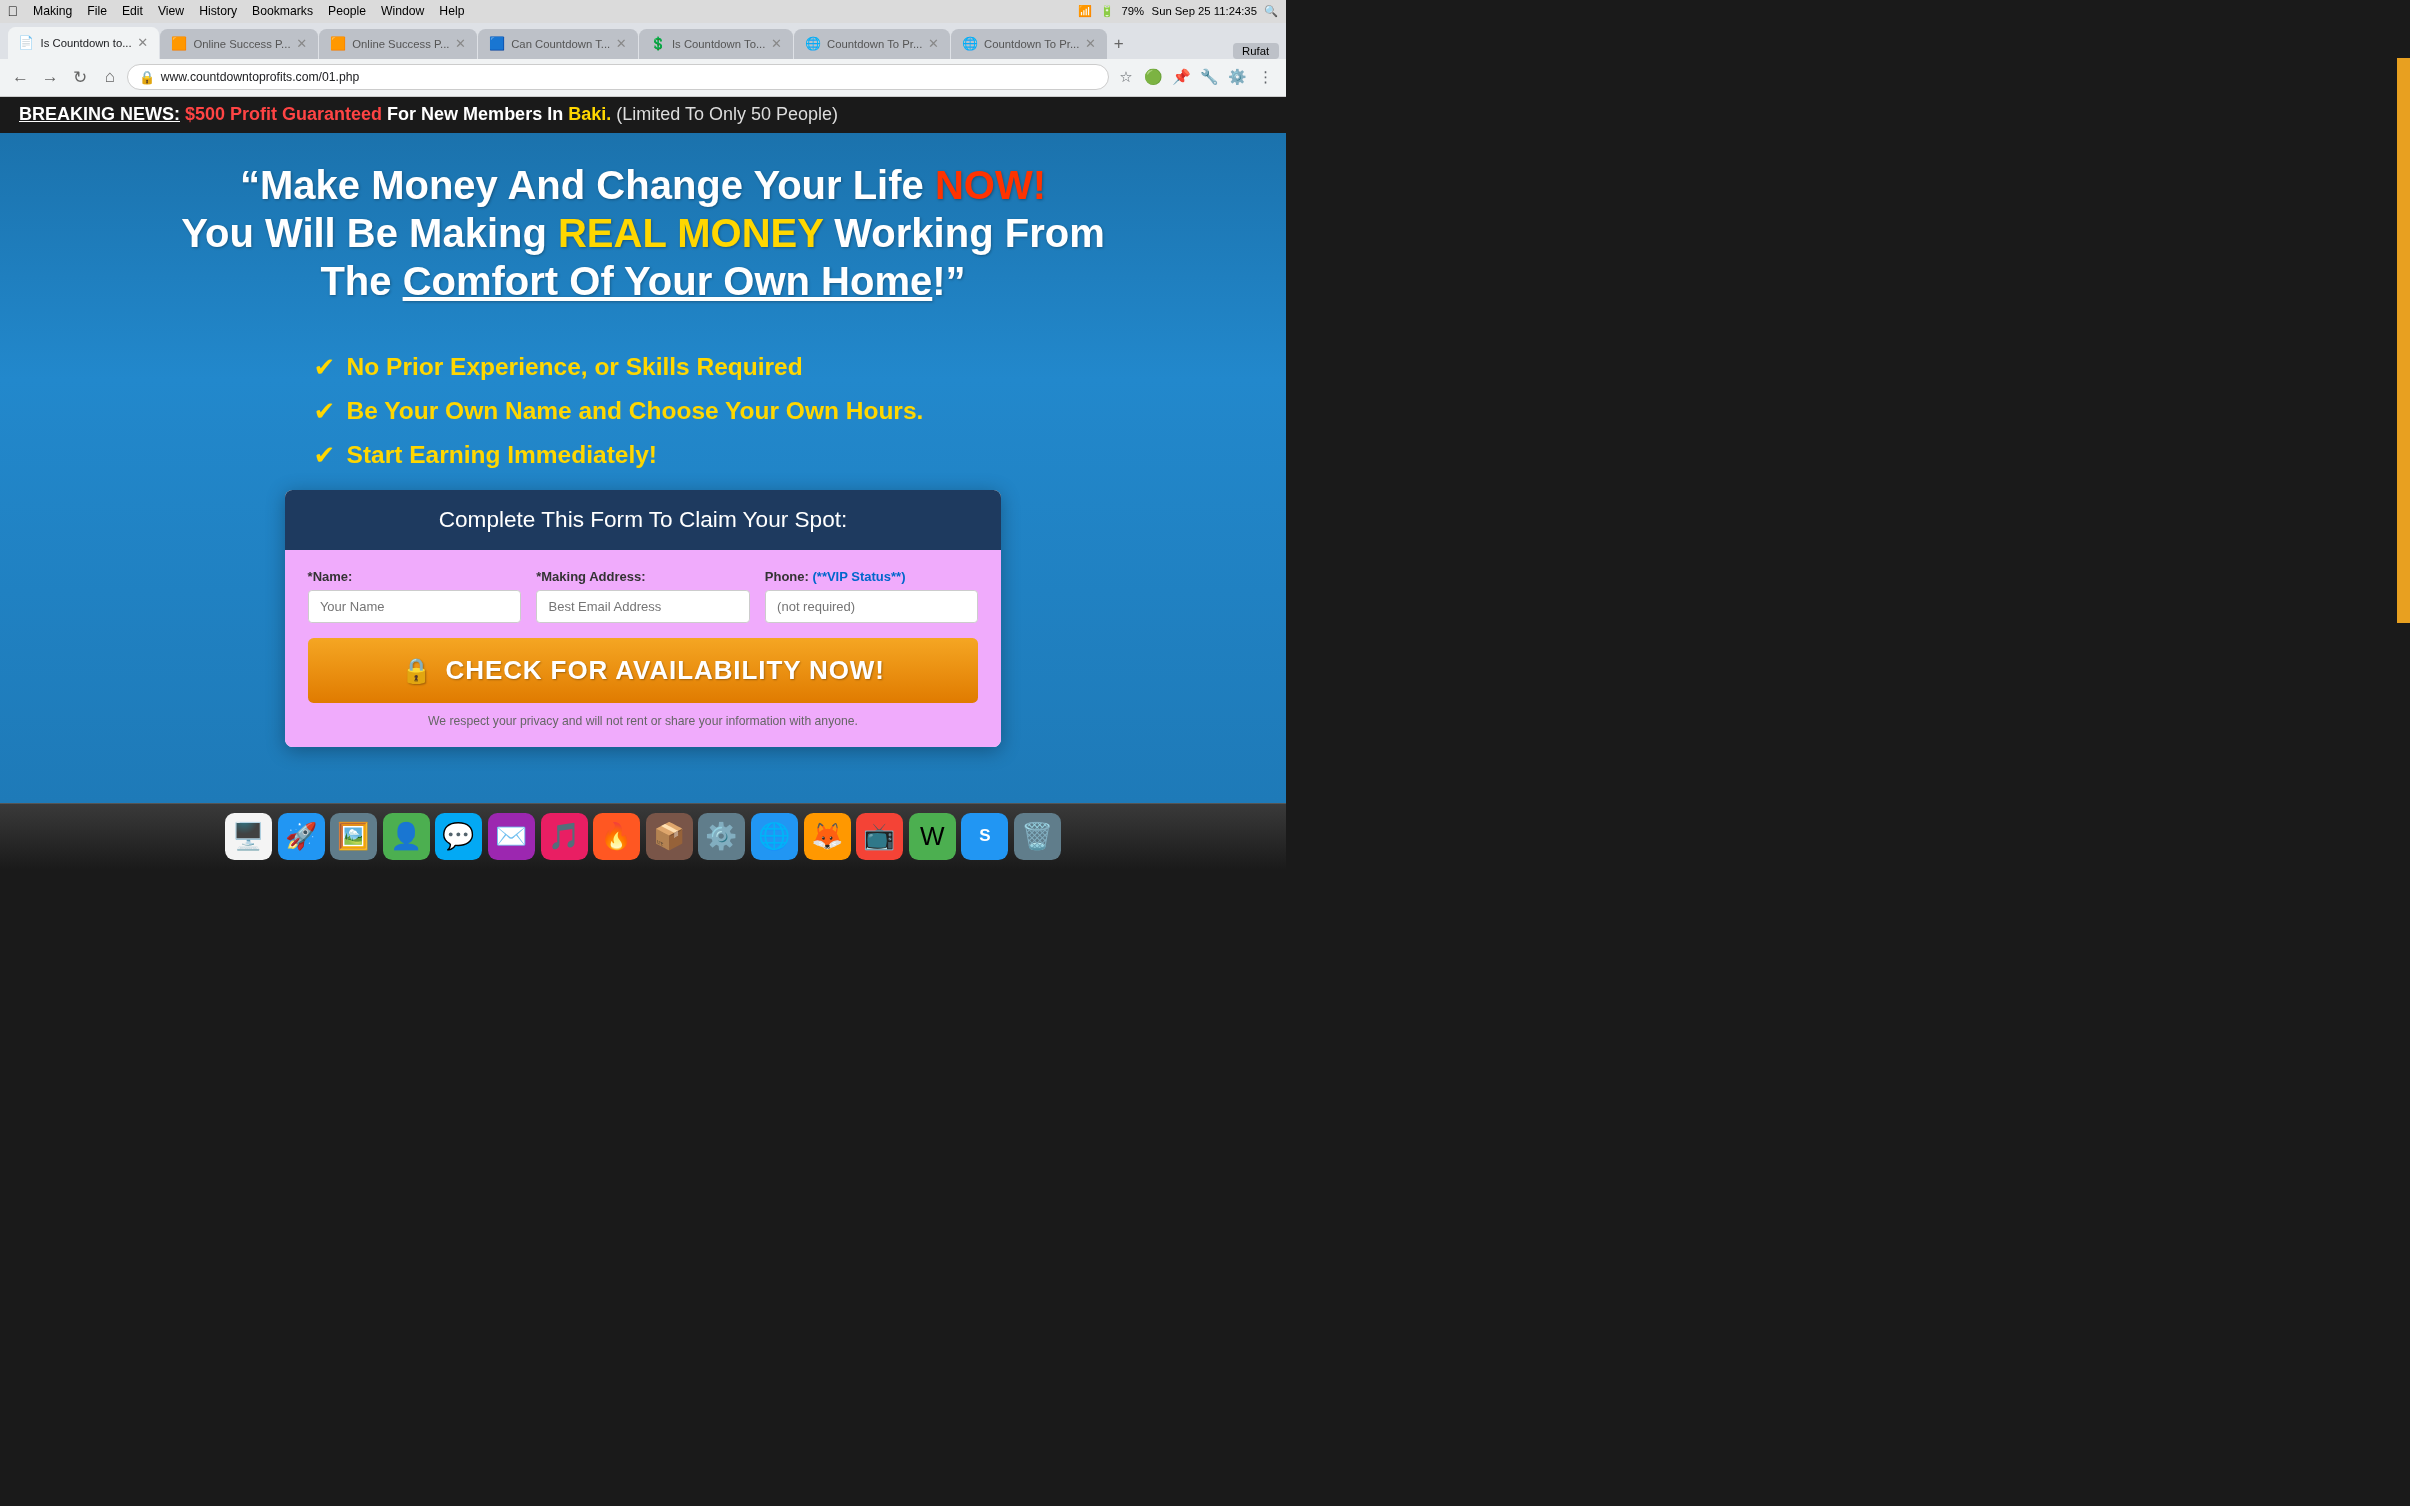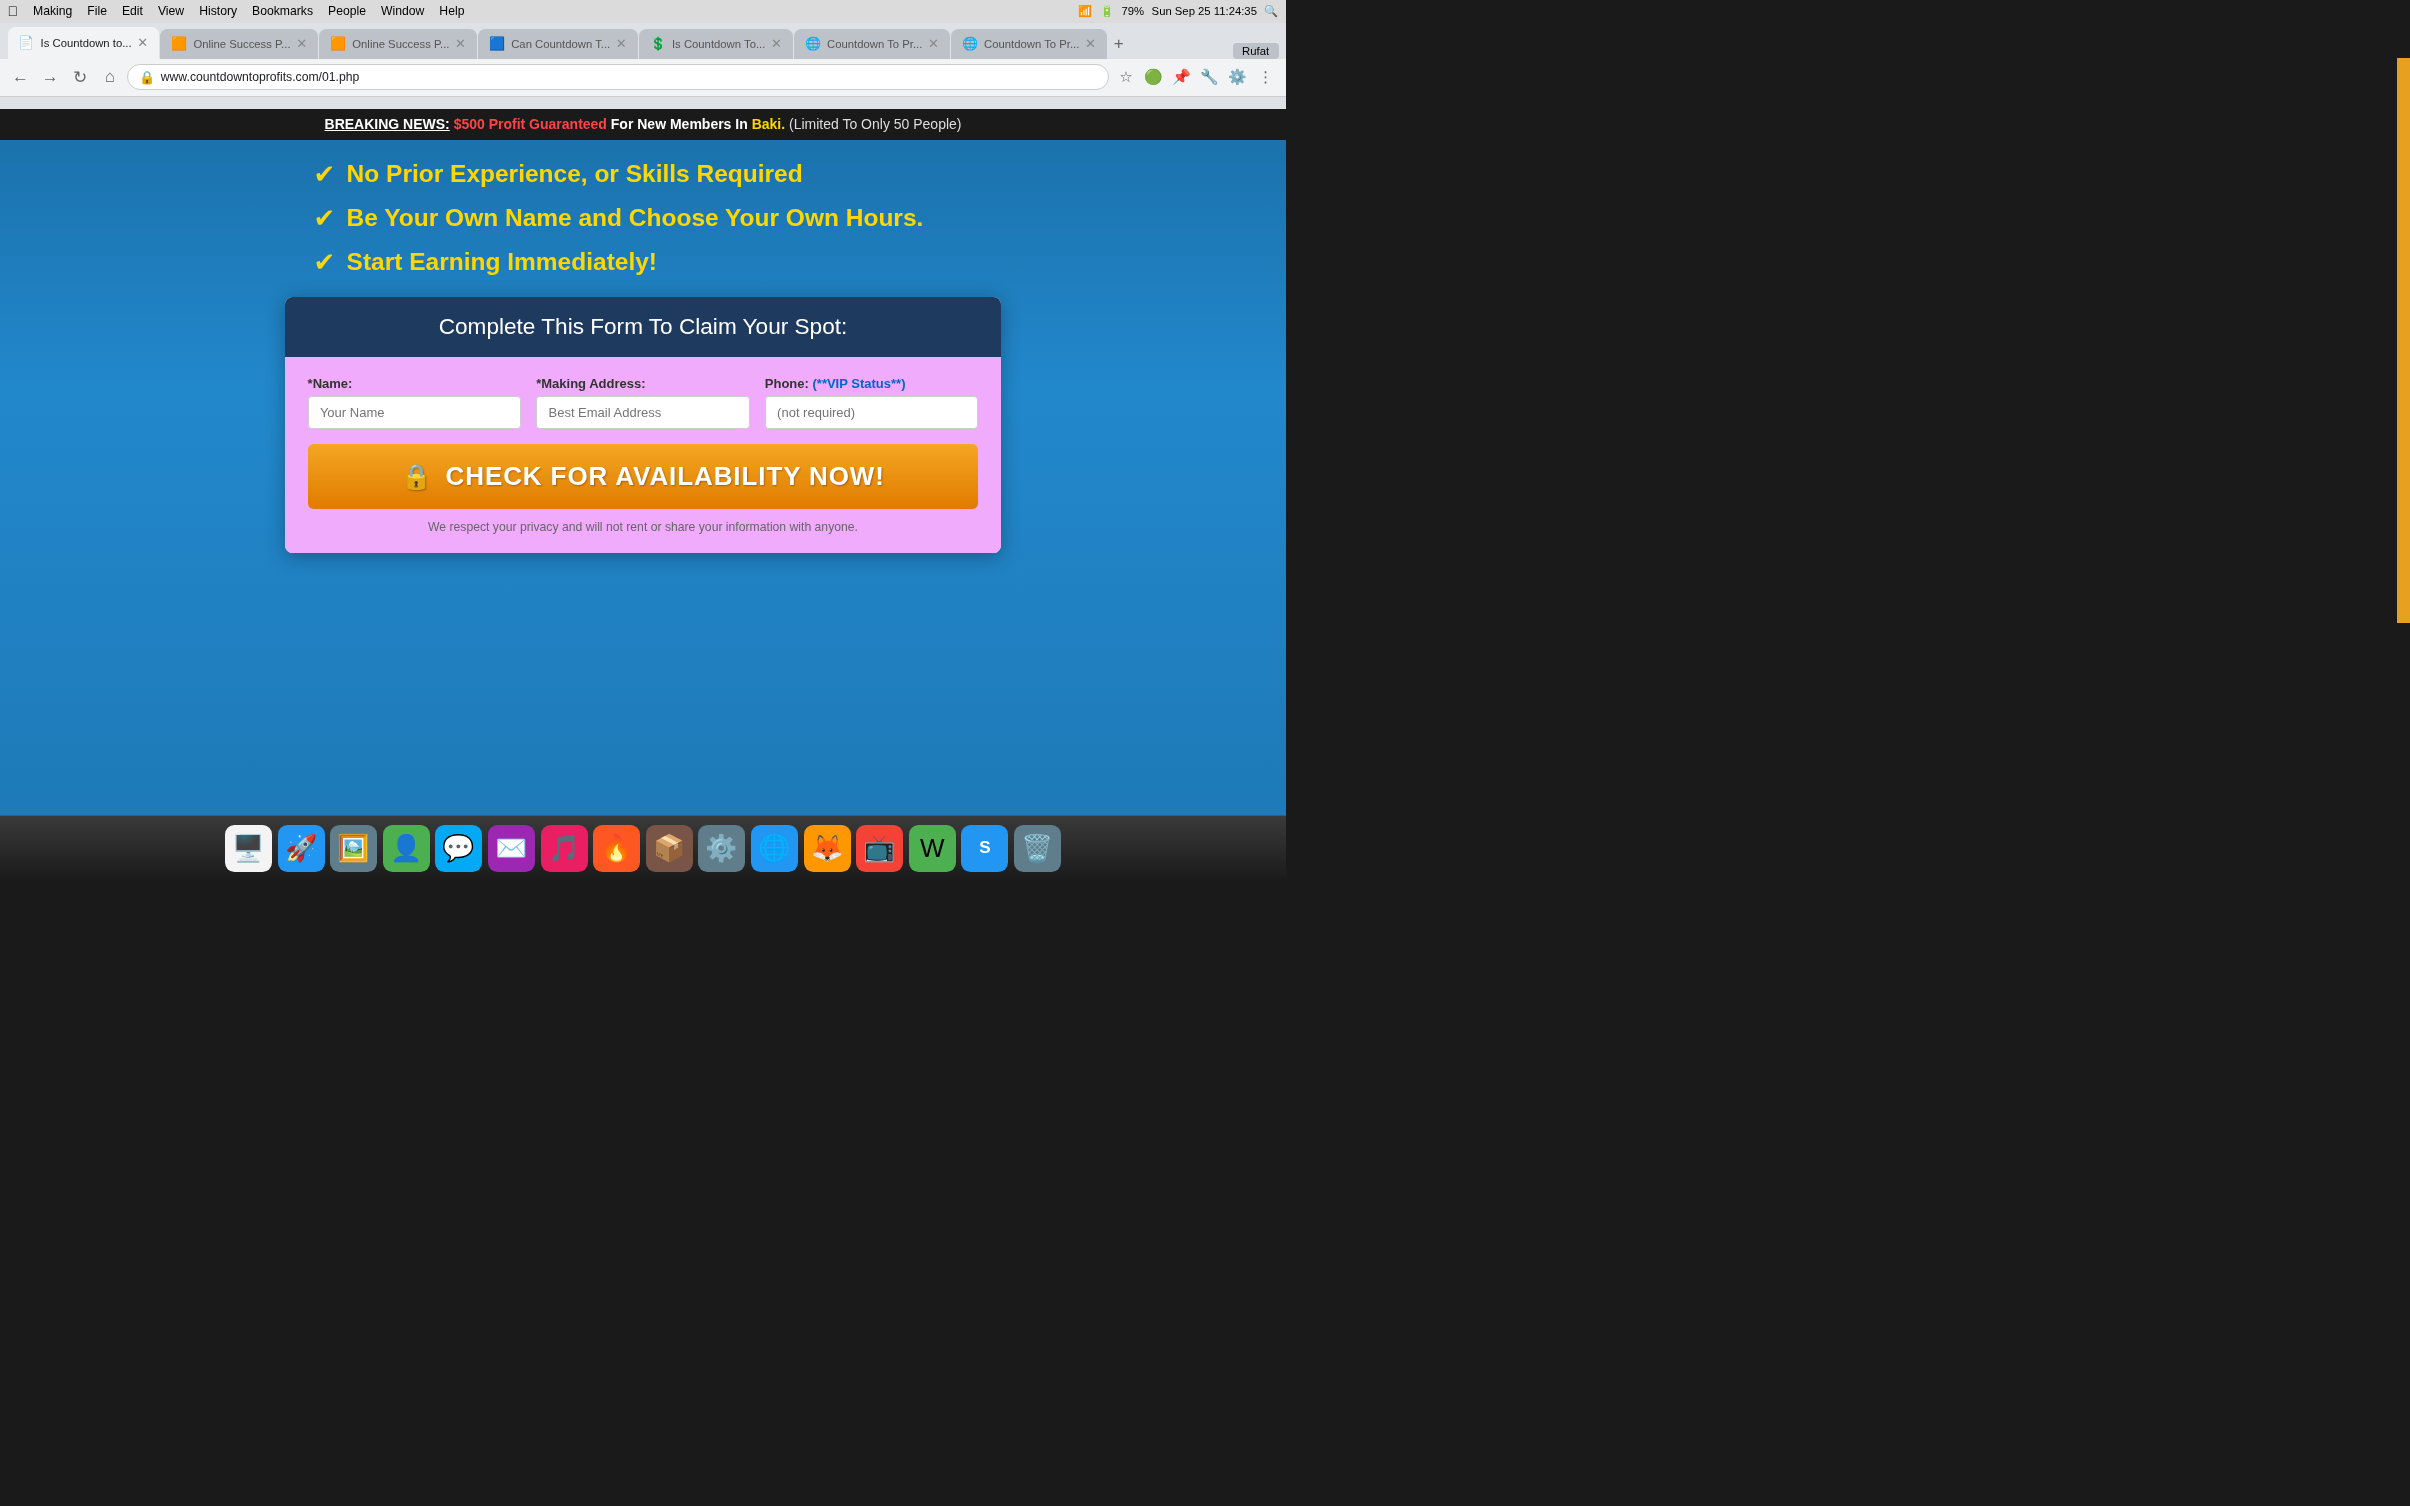--- a/index.html
+++ b/index.html
@@ -151,25 +151,24 @@
     .page-content {
       background: linear-gradient(180deg, #1a6fa8 0%, #2288cc 40%, #1e7ab8 100%);
       min-height: 706px;
       position: relative;
     }
 
     
     .breaking-news {
       background: #1a1a1a;
       color: #fff;
-      text-align: center;
+      text-align: left;
       padding: 7.5px 19px;
-      font-size: 14px;
+      font-size: 18px;
       font-weight: bold;
-      margin-top: 12px;
     }
     .breaking-news .label { text-decoration: underline; color: #fff; }
     .breaking-news .profit { color: #ff4444; }
     .breaking-news .city { color: #ffd700; font-weight: bold; }
     .breaking-news .paren { color: #ddd; font-weight: normal; }
 
     
     .hero {
       text-align: center;
       padding: 28px 56px 19px;
@@ -425,20 +424,27 @@
   <div class="page-content">
 
     <div class="breaking-news">
       <span class="label">BREAKING NEWS:</span>
       <span class="profit">$500 Profit Guaranteed</span>
       <span> For New Members In </span>
       <span class="city">Baki.</span>
       <span class="paren"> (Limited To Only 50 People)</span>
     </div>
 
+    <div class="hero">
+      <h1>
+        <span>“Make Money And Change Your Life </span><span class="now">NOW!</span><br>
+        <span>You Will Be Making </span><span class="real-money">REAL MONEY</span><span> Working From</span><br>
+        <span>The </span><span class="comfort">Comfort Of Your Own Home</span><span>!”</span>
+      </h1>
+    </div>
 
     <div class="bullets">
       <div class="bullet-item">
         <span class="checkmark">✔</span>
         <span class="bullet-text">No Prior Experience, or Skills Required</span>
       </div>
       <div class="bullet-item">
         <span class="checkmark">✔</span>
         <span class="bullet-text">Be Your Own Name and Choose Your Own Hours.</span>
       </div>

